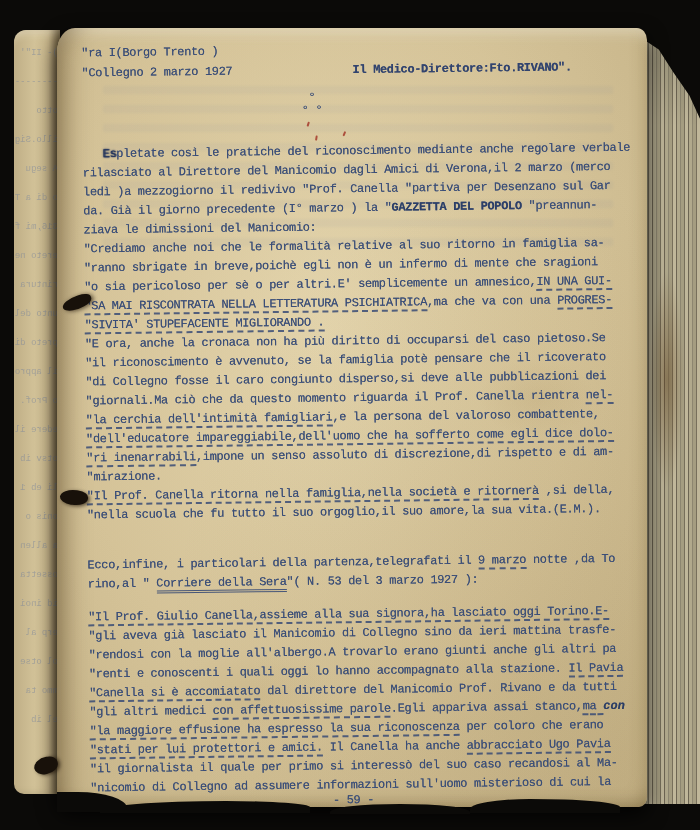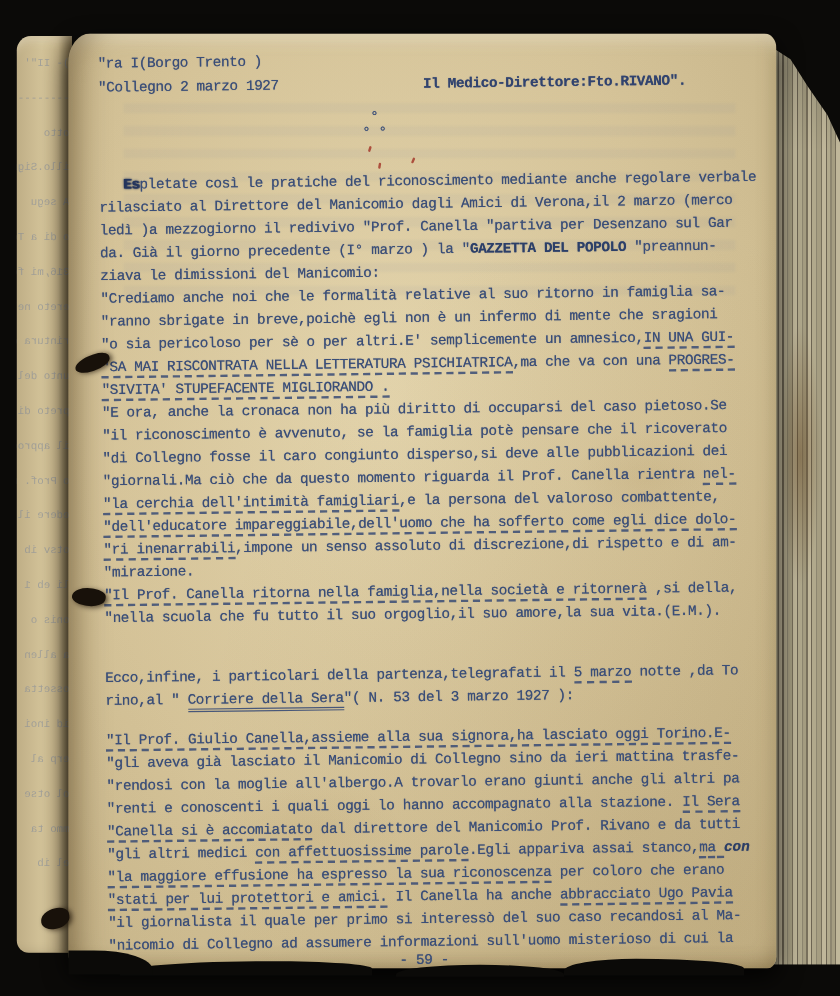--- a/index.html
+++ b/index.html
@@ -53,21 +53,21 @@
     text-shadow:0 0 .6px rgba(56,75,118,.8);
   }
   .hline{position:absolute;white-space:pre;}
   .sig{font-weight:bold;color:#31436e;}
   .separator{position:absolute;left:220px;top:66px;width:70px;text-align:center;line-height:13px;font-size:12px;}
   .para{position:absolute;left:25px;right:8px;}
   .tline{height:19px;white-space:pre;}
   .s-u{border-bottom:2px dashed rgba(56,75,118,.85);}
   .s-u2{border-bottom:3px double rgba(56,75,118,.9);}
   .s-b{font-weight:bold;color:#2c3f68;}
-  .s-sm{font-weight:bold;color:#24355c;text-shadow:0 0 2px #24355c,1px 0 1px #24355c;padding-left:20px;}
+  .s-sm{font-weight:normal;color:#24355c;text-shadow:0 0 2px #24355c,1px 0 1px #24355c;padding-left:20px;}
   .s-hw{font-style:italic;font-weight:bold;color:#2c3e64;letter-spacing:0;}
   .footer{position:absolute;left:233px;top:766px;width:110px;text-align:center;}
   
   .speck{position:absolute;width:2px;height:5px;background:#a5392b;opacity:.85;border-radius:1px;}
   
   .thread{position:absolute;background:#18110a;border-radius:60% 40% 55% 45%;
     box-shadow:2px 1px 4px rgba(20,10,0,.65);z-index:3;}
   
   .fore-edge{
     position:absolute;left:641px;top:34px;width:59px;height:770px;z-index:1;
@@ -152,28 +152,28 @@
           <div class="tline"><span>"di Collegno fosse il caro congiunto disperso,si deve alle pubblicazioni dei</span></div>
           <div class="tline"><span>"giornali.Ma ciò che da questo momento riguarda il Prof. Canella rientra </span><span class="s-u">nel-</span></div>
           <div class="tline"><span class="s-u">"la cerchia dell'intimità famigliari</span><span>,e la persona del valoroso combattente,</span></div>
           <div class="tline"><span class="s-u">"dell'educatore impareggiabile,dell'uomo che ha sofferto come egli dice dolo-</span></div>
           <div class="tline"><span class="s-u">"ri inenarrabili</span><span>,impone un senso assoluto di discrezione,di rispetto e di am-</span></div>
           <div class="tline"><span>"mirazione.</span></div>
           <div class="tline"><span class="s-u">"Il Prof. Canella ritorna nella famiglia,nella società e ritornerà</span><span> ,si della,</span></div>
           <div class="tline"><span>"nella scuola che fu tutto il suo orgoglio,il suo amore,la sua vita.(E.M.).</span></div>
         </div>
         <div class="para" style="top: 528px;">
-          <div class="tline"><span>Ecco,infine, i particolari della partenza,telegrafati il </span><span class="s-u">5 marzo</span><span> notte ,da To</span></div>
+          <div class="tline"><span>Ecco,infine, i particolari della partenza,telegrafati il </span><span class="s-u">9 marzo</span><span> notte ,da To</span></div>
           <div class="tline"><span>rino,al " </span><span class="s-u2">Corriere della Sera</span><span>"( N. 53 del 3 marzo 1927 ):</span></div>
         </div>
         <div class="para" style="top: 580px;">
           <div class="tline"><span class="s-u">"Il Prof. Giulio Canella,assieme alla sua signora,ha lasciato oggi Torino.E-</span></div>
           <div class="tline"><span>"gli aveva già lasciato il Manicomio di Collegno sino da ieri mattina trasfe-</span></div>
           <div class="tline"><span>"rendosi con la moglie all'albergo.A trovarlo erano giunti anche gli altri pa</span></div>
-          <div class="tline"><span>"renti e conoscenti i quali oggi lo hanno accompagnato alla stazione. </span><span class="s-u">Il Sera</span></div>
+          <div class="tline"><span>"renti e conoscenti i quali oggi lo hanno accompagnato alla stazione. </span><span class="s-u">Il Pavia</span></div>
           <div class="tline"><span class="s-u">"Canella si è accomiatato</span><span> dal direttore del Manicomio Prof. Rivano e da tutti</span></div>
           <div class="tline"><span>"gli altri medici </span><span class="s-u">con affettuosissime parole</span><span>.Egli appariva assai stanco,</span><span class="s-u">ma </span><span class="s-hw">con</span></div>
           <div class="tline"><span class="s-u">"la maggiore effusione ha espresso la sua riconoscenza</span><span> per coloro che erano</span></div>
           <div class="tline"><span class="s-u">"stati per lui protettori e amici.</span><span> Il Canella ha anche </span><span class="s-u">abbracciato Ugo Pavia</span></div>
           <div class="tline"><span>"il giornalista il quale per primo si interessò del suo caso recandosi al Ma-</span></div>
           <div class="tline"><span>"nicomio di Collegno ad assumere informazioni sull'uomo misterioso di cui la</span></div>
         </div>
       </div>
 
     <div class="footer">- 59 -</div>

